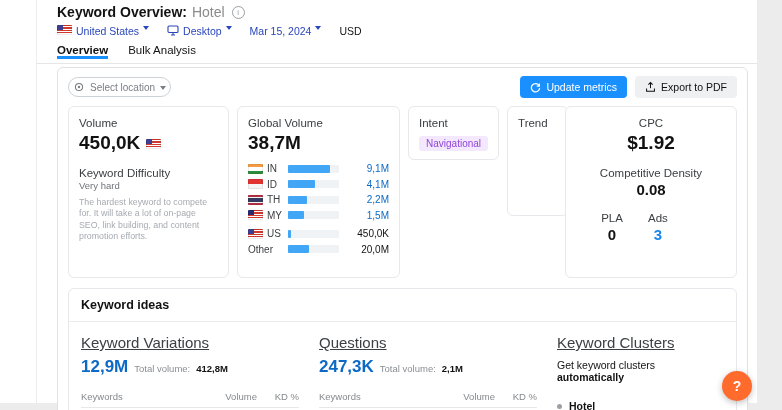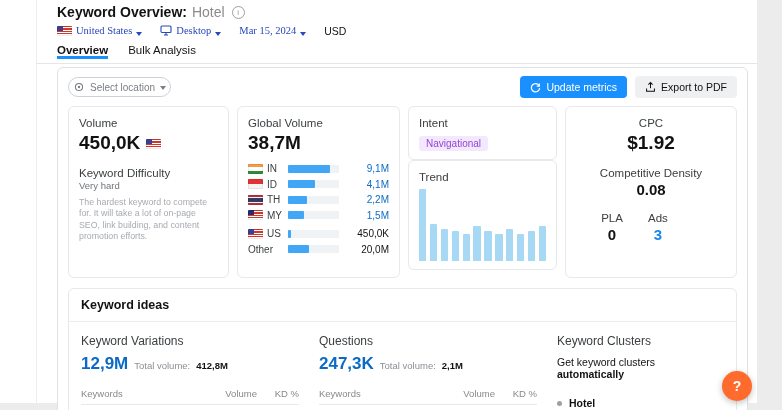--- a/index.html
+++ b/index.html
@@ -14,21 +14,21 @@
   .content { position: absolute; left: 57px; top: 4px; width: 691px; }
 
   
   .title-row { font-size: 14px; line-height: 16px; display: flex; align-items: center; }
   .title-label { font-weight: bold; color: #121212; }
   .title-keyword { color: #8b8b8b; margin-left: 5px; }
   .info-icon { display: inline-block; width: 13px; height: 13px; border: 1px solid #9aa0a6; border-radius: 50%;
     color: #9aa0a6; font-size: 8px; line-height: 11px; text-align: center; margin-left: 7px; cursor: pointer; }
 
   .filter-row { margin-top: 4px; display: flex; align-items: center; gap: 18px; font-size: 10.5px; color: #2946bb; height: 13px; }
-  .filter-item { display: flex; align-items: flex-end; gap: 4px; cursor: pointer; font-family: Liberation Serif, serif; }
+  .filter-item { display: flex; align-items: flex-start; gap: 4px; cursor: pointer; }
   .caret { width: 0; height: 0; border-left: 3.5px solid transparent; border-right: 3.5px solid transparent;
     border-top: 4px solid currentColor; margin-top: 1px; }
   .currency { color: #121212; }
 
   .tabs-row { margin-top: 7px; display: flex; gap: 20px; font-size: 11.5px; }
   .tab { color: #121212; cursor: pointer; border-bottom: 3px solid transparent; }
   .tab.active { font-weight: bold; border-bottom-color: #1a90ff; }
 
   
   .panel { margin-top: 8px; width: 691px; height: 420px; border: 1px solid #dfe2e5; border-radius: 6px;
@@ -40,21 +40,21 @@
   .toolbar-right { display: flex; gap: 8px; }
   .btn-update { display: flex; align-items: center; gap: 5px; background: #1a90ff; color: #fff; border: none;
     border-radius: 4px; padding: 5px 10px; font-size: 10.5px; cursor: pointer; }
   .btn-export { display: flex; align-items: center; gap: 5px; background: #eef0f2; color: #121212; border: none;
     border-radius: 4px; padding: 5px 10px; font-size: 10.5px; cursor: pointer; }
 
   .cards-row { display: flex; gap: 8px; margin-top: 8px; }
   .card { border: 1px solid #e6e8ec; border-radius: 6px; background: #fff; padding: 10px; }
   .volume-card { width: 161px; height: 172px; }
   .global-card { width: 163px; height: 172px; }
-  .col3 { width: 149px; display: flex; flex-direction: column; gap: 0; }
+  .col3 { width: 149px; display: flex; gap: 8px; }
   .intent-card { height: 54px; }
   .trend-card { height: 110px; }
   .cpc-card { width: 172px; height: 172px; text-align: center; }
 
   .metric-label { font-size: 11.5px; color: #3c4043; }
   .metric-value { font-size: 19px; font-weight: bold; color: #121212; margin-top: 3px; line-height: 22px; }
   .metric-value.md { font-size: 15px; line-height: 18px; margin-top: 2px; }
   .metric-value.blue { color: #1586f0; }
 
   .vol-row { display: flex; align-items: center; gap: 6px; }
@@ -84,21 +84,21 @@
   .cd-label { margin-top: 13px; }
   .pla-ads { display: flex; margin-top: 13px; }
   .pla-col { width: 72px; }
 
   
   .ideas-card { margin-top: 10px; border: 1px solid #e6e8ec; border-radius: 6px; background: #fff; height: 210px; }
   .ideas-header { padding: 9px 12px; font-size: 12.5px; font-weight: bold; color: #121212; border-bottom: 1px solid #ececec; }
   .ideas-body { display: flex; padding: 12px; gap: 20px; }
   .ideas-col { width: 218px; }
   .ideas-col.clusters { flex: 1; }
-  .col-title { font-size: 12px; color: #3c4043; }
+  .col-title { font-size: 15px; color: #3c4043; text-decoration: underline; }
   .count-row { margin-top: 6px; display: flex; align-items: baseline; gap: 6px; }
   .count { font-size: 17px; font-weight: bold; color: #0c6ac6; cursor: pointer; }
   .total-label { font-size: 9.5px; color: #8a8f94; }
   .total-value { font-size: 9.5px; font-weight: bold; color: #121212; }
   .mini-table { margin-top: 14px; }
   .mt-head { display: flex; font-size: 9.5px; color: #85898d; padding-bottom: 5px; border-bottom: 1px solid #e8e8e8; }
   .h-kw { flex: 1; }
   .h-vol { width: 46px; text-align: right; }
   .h-kd { width: 42px; text-align: right; }
 

